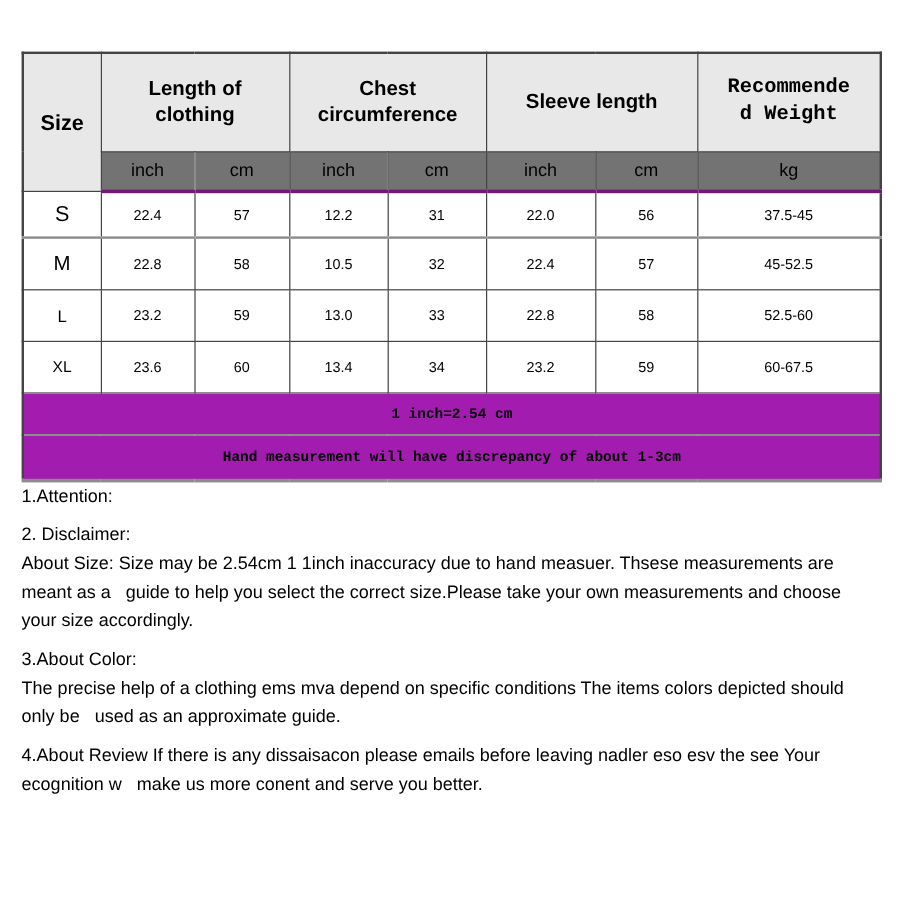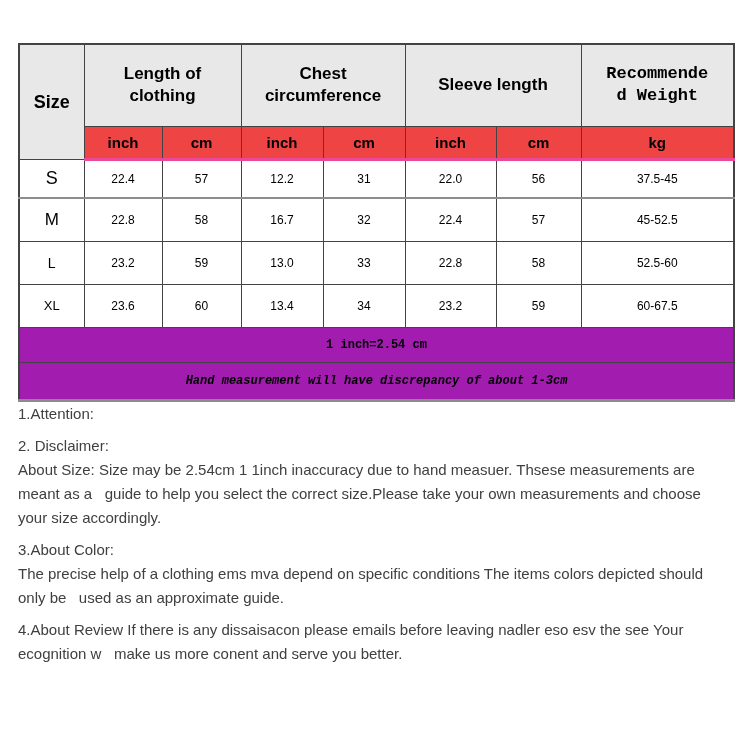--- a/index.html
+++ b/index.html
@@ -29,46 +29,46 @@
   tr.h1 th {
     background: #e8e8e8;
     font-size: 17px; font-weight: bold;
     line-height: 22px;
     padding: 0 18px;
   }
   tr.h1 th.size-head { font-size: 18px; padding: 0 4px; }
   tr.h1 th.weight-head { padding: 0 21px; word-break: break-all; font-family: Liberation Mono, monospace; }
   tr.h2 { height: 33px; }
   tr.h2 th {
-    background: #ef4444;
-    font-weight: bold; font-size: 15px;
-    border-bottom: 3px solid #ec4899;
+    background: #737373;
+    font-weight: normal; font-size: 15px;
+    border-bottom: 3px solid #701a75;
   }
   tbody tr.r0 { height: 39px; }
   tbody tr.r1, tbody tr.r2, tbody tr.r3 { height: 43px; }
   tbody td { font-size: 12px; background: #ffffff; }
   tbody tr.r0 td { border-bottom: 2px solid #8c8c8c; }
   tbody tr.r0 td.size-cell { font-size: 18px; }
   tbody tr.r1 td.size-cell { font-size: 17px; }
   tbody tr.r2 td.size-cell { font-size: 14px; }
   tbody tr.r3 td.size-cell { font-size: 13px; }
   tr.note { height: 35px; }
   tr.note td {
     font-family: "Liberation Mono", "DejaVu Sans Mono", monospace;
     font-weight: bold; font-size: 12px;
     background: #a21caf;
   }
-  tr.note-last { height: 38px; font-style: italic; }
+  tr.note-last { height: 38px; }
   tr.note-last td { border-bottom: 3px solid #8c8c8c; }
 
   
   .sections {
     position: absolute; left: 18px; top: 402px;
     width: 726px;
-    color: #404040;
+    color: #000000;
     font-size: 15px;
     line-height: 24px;
   }
   .section { margin: 0 0 8px 0; }
   .section .sec-heading { white-space: pre-wrap; }
   .section .sec-body { white-space: pre-wrap; }
 </style>
 </head>
 <body>
 
@@ -111,21 +111,21 @@
         <td>12.2</td>
         <td>31</td>
         <td>22.0</td>
         <td>56</td>
         <td>37.5-45</td>
       </tr>
       <tr class="r1">
         <td class="size-cell">M</td>
         <td>22.8</td>
         <td>58</td>
-        <td>16.7</td>
+        <td>10.5</td>
         <td>32</td>
         <td>22.4</td>
         <td>57</td>
         <td>45-52.5</td>
       </tr>
       <tr class="r2">
         <td class="size-cell">L</td>
         <td>23.2</td>
         <td>59</td>
         <td>13.0</td>

